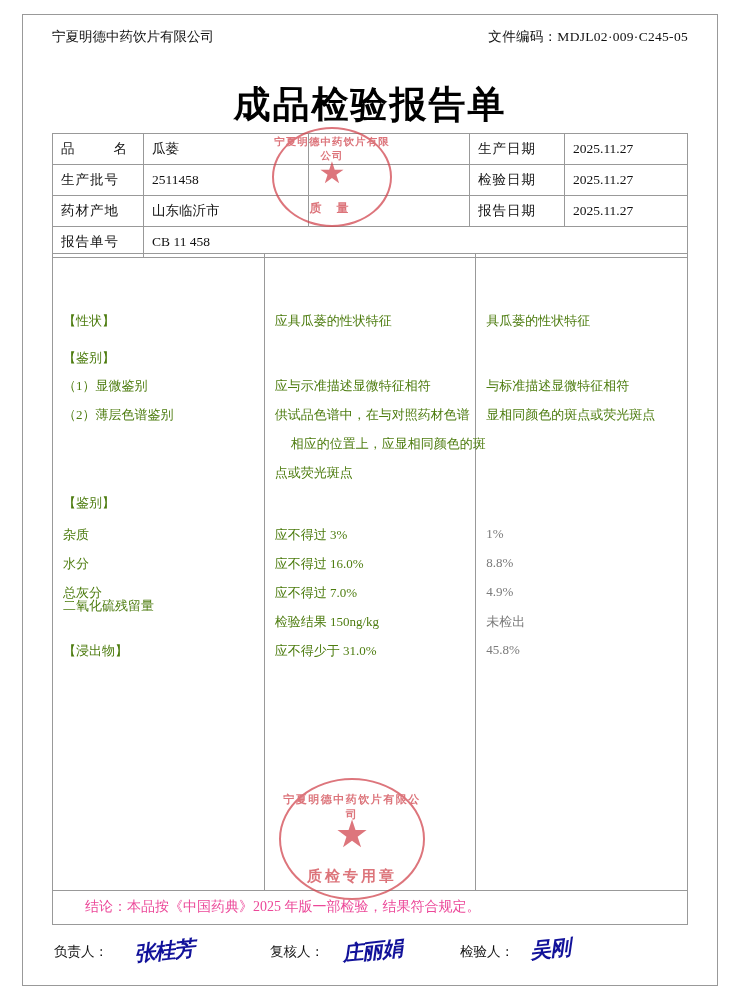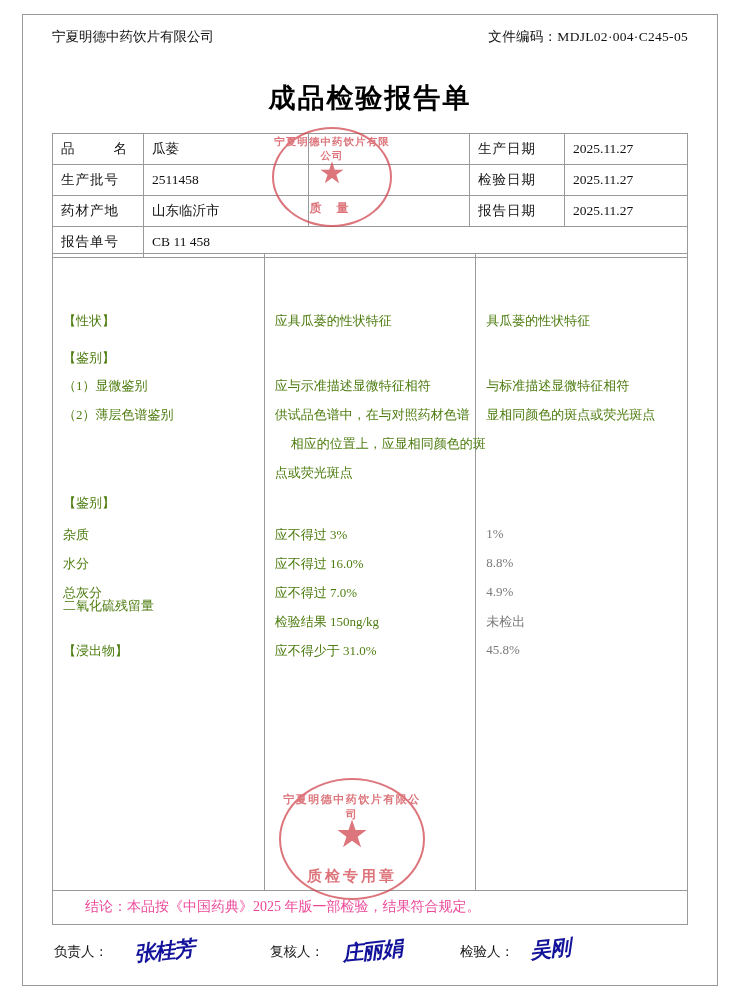--- a/index.html
+++ b/index.html
@@ -43,21 +43,21 @@
     font-family: "Liberation Serif", serif;
     letter-spacing: 0.3px;
   }
 
   .title {
     position: absolute;
     left: 0;
     top: 80px;
     width: 740px;
     text-align: center;
-    font-size: 27px;
+    font-size: 37px;
     font-weight: bold;
     letter-spacing: 2px;
     color: #000;
   }
 
   
   .tbl {
     position: absolute;
     left: 52px;
     top: 133px;
@@ -243,21 +243,21 @@
   }
 </style>
 </head>
 <body>
 
 <div class="page">
   <div class="border-frame"></div>
 
   <div class="hdr">
     <span>宁夏明德中药饮片有限公司</span>
-    <span class="hdr-right"><span>文件编码：</span><span>MDJL02·004·C245-05</span></span>
+    <span class="hdr-right"><span>文件编码：</span><span>MDJL02·009·C245-05</span></span>
   </div>
 
   <div class="title">成品检验报告单</div>
 
   <table class="tbl">
     <tbody>
         <tr class="r1">
       <td class="lbl">品　　名</td>
       <td class="val" style="width:148px">瓜蒌</td>
       <td class="val" style="width:144px"></td>

